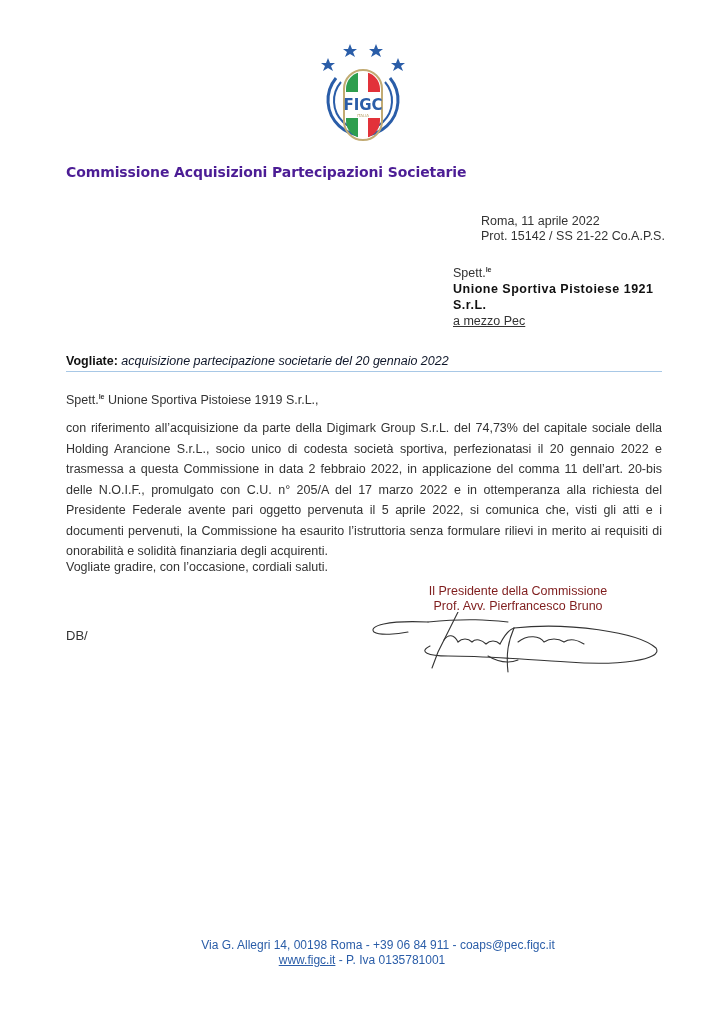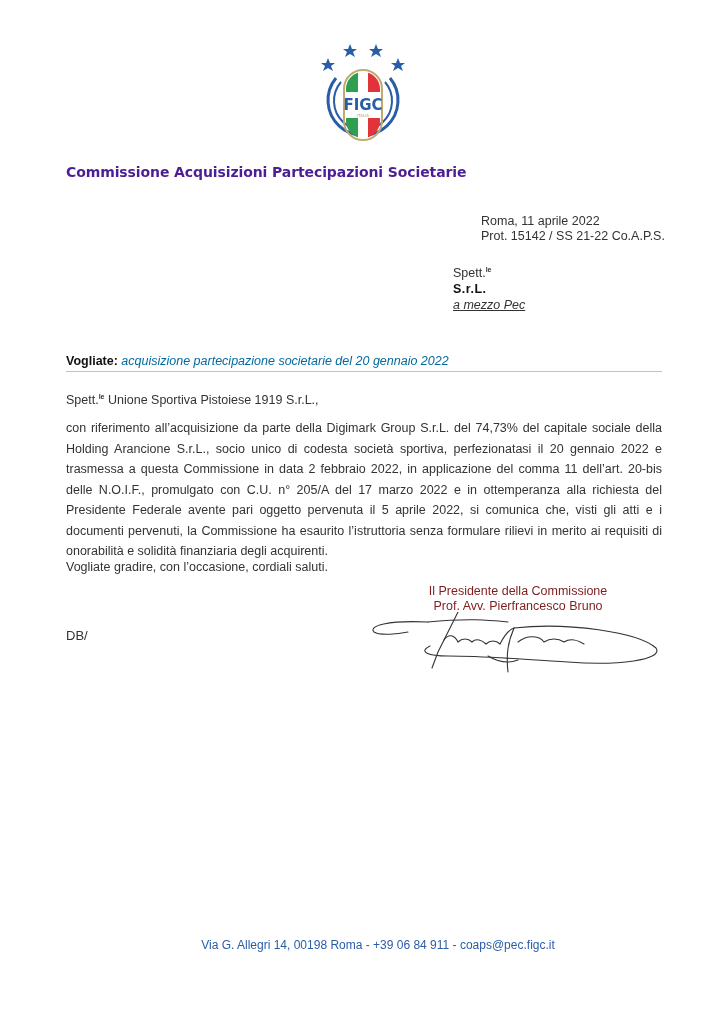--- a/index.html
+++ b/index.html
@@ -6,25 +6,25 @@
     body { width: 724px; height: 1024px; position: relative; overflow: hidden;
            font-family: "Liberation Sans", sans-serif; color: #2a2a2a; }
     .abs { position: absolute; }
     .logo { left: 318px; top: 38px; width: 90px; height: 110px; }
     .commission { left: 66px; top: 164px; font-size: 14px; font-weight: bold; color: #4c1d95;
                   font-family: "DejaVu Sans", sans-serif; letter-spacing: -0.1px; }
     .header-right { left: 453px; top: 214px; font-size: 12.5px; line-height: 15px; color: #333; margin-left: 28px; }
     .recipient { left: 453px; top: 262px; font-size: 12.5px; line-height: 16px; color: #333; width: 215px; }
     .recipient sup { font-size: 7px; font-weight: bold; }
     .recipient .bold { font-weight: bold; color: #111; letter-spacing: 0.5px; }
-    .recipient .pec { font-style: italic; text-decoration: underline; }
+    .recipient .pec { text-decoration: underline; }
     .subject { left: 66px; top: 354px; width: 596px; font-size: 12.5px; padding-bottom: 3px;
                border-bottom: 1.5px solid #a8c8e6; color: #333; }
     .subject b { color: #111; }
-    .subject i { color: #0369a1; }
+    .subject i { color: #0f172a; }
     .salutation { left: 66px; top: 393px; font-size: 12.5px; color: #333; }
     .salutation sup { font-size: 7px; font-weight: bold; }
     .body-text { left: 66px; top: 418px; width: 596px; font-size: 12.5px; line-height: 20.5px;
                  text-align: justify; color: #333; }
     .closing { left: 66px; top: 560px; font-size: 12.5px; color: #333; }
     .signer { left: 420px; top: 584px; width: 196px; font-size: 12.5px; line-height: 15px; text-align: center; color: #7f1d1d; }
     .initials { left: 66px; top: 628px; font-size: 13px; color: #333; }
     .signature { left: 368px; top: 612px; width: 295px; height: 70px; }
     .footer { left: 0; top: 936px; width: 724px; text-align: center; }
     .footer .fed { font-size: 15px; color: #b8a36a; font-family: "DejaVu Sans", sans-serif; letter-spacing: 0.2px; }
@@ -66,20 +66,21 @@
 
 <div class="abs commission">Commissione Acquisizioni Partecipazioni Societarie</div>
 
 <div class="abs header-right">
   <div>Roma, 11 aprile 2022</div>
   <div>Prot. 15142 / SS 21-22 Co.A.P.S.</div>
 </div>
 
 <div class="abs recipient">
   <div><span>Spett.</span><sup>le</sup></div>
+  <div class="bold">Unione Sportiva Pistoiese 1921</div>
   <div class="bold">S.r.L.</div>
   <div class="pec">a mezzo Pec</div>
 </div>
 
 <div class="abs subject">
   <b>Vogliate:</b>
   <i>acquisizione partecipazione societarie del 20 gennaio 2022</i>
 </div>
 
 <div class="abs salutation"><span>Spett.</span><sup>le</sup><span> Unione Sportiva Pistoiese 1919 S.r.L.,</span></div>
@@ -105,13 +106,14 @@
       <path d="M146,16 C140,30 138,42 140,60"></path>
       <path d="M150,30 C160,22 172,24 176,30 C182,26 190,26 196,30 C202,26 210,28 216,32"></path>
       <path d="M146,16 C200,10 270,20 288,36 C296,48 250,54 200,50 C160,48 120,44 80,44 C60,44 50,40 62,34"></path>
       <path d="M120,44 C130,50 140,52 150,48"></path>
     </g>
   </svg>
 </div>
 
 <div class="abs footer">
   <div class="addr">Via G. Allegri 14, 00198 Roma - +39 06 84 911 - coaps@pec.figc.it</div>
+  <div class="web"><a>www.figc.it</a><span> - P. Iva 0135781001</span></div>
 </div>
 
 </body></html>

